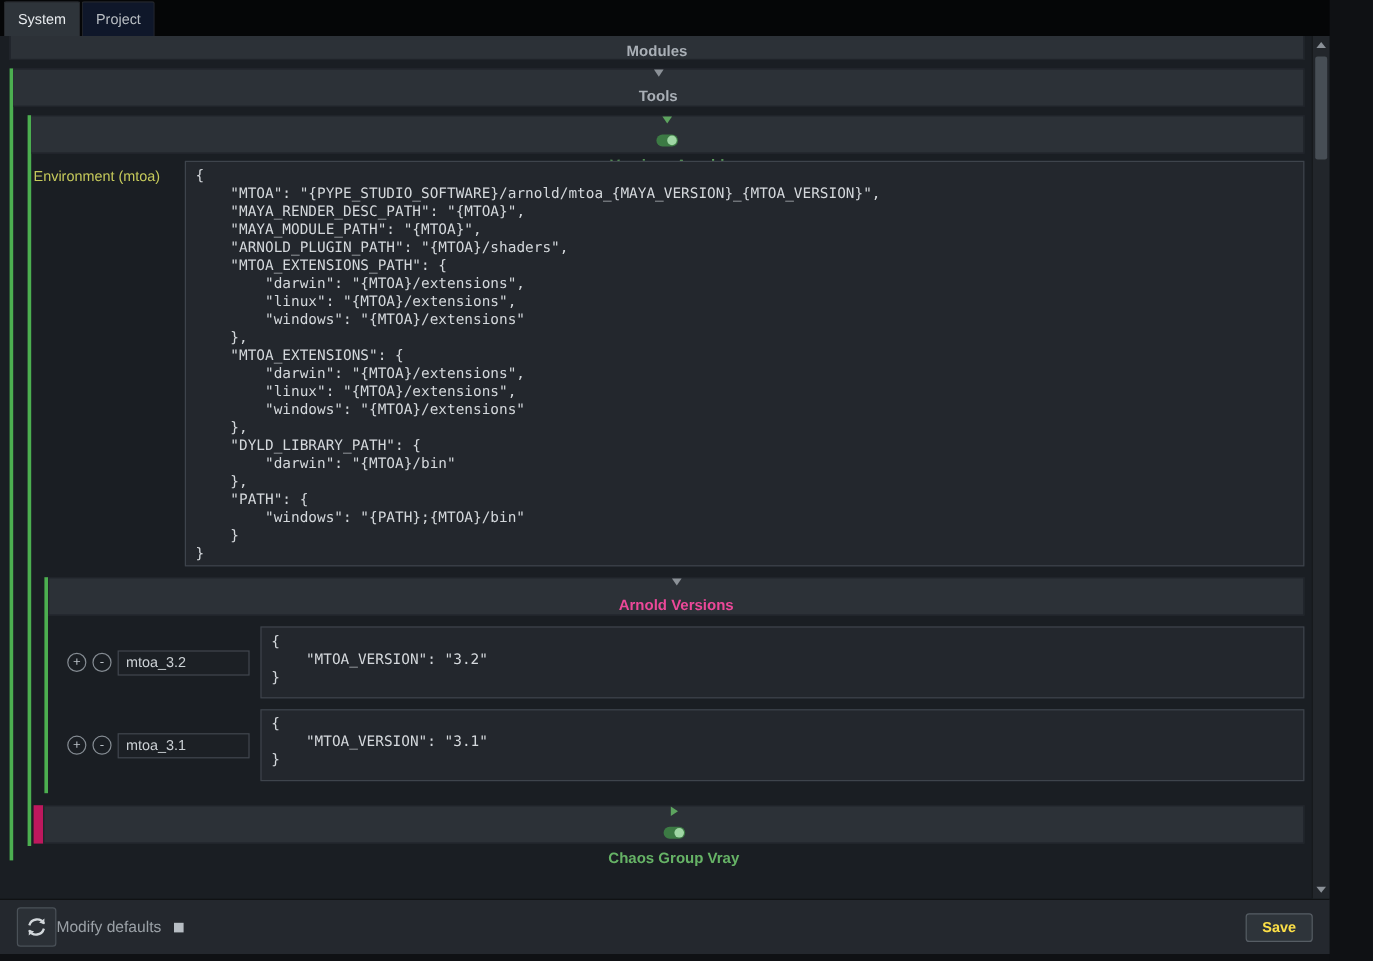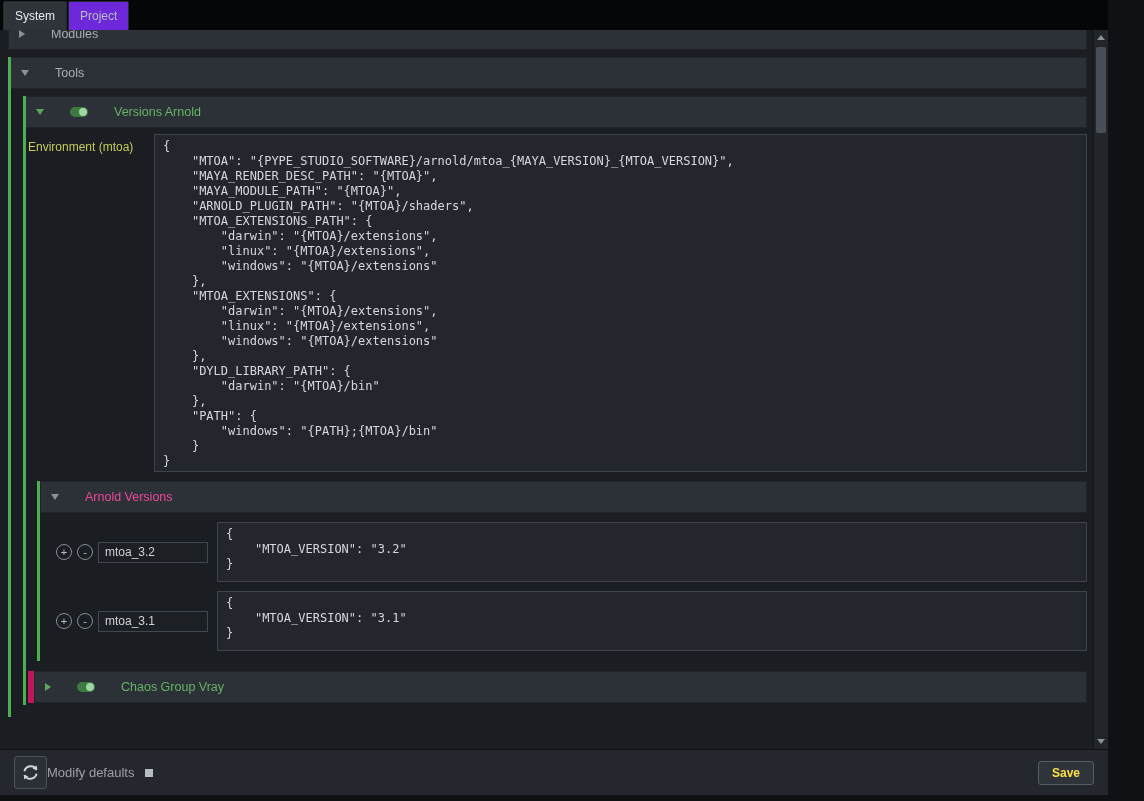--- a/index.html
+++ b/index.html
@@ -7,33 +7,33 @@
   body {
     background: #0f1114;
     font-family: "Liberation Sans", sans-serif;
     overflow: hidden;
   }
   .window { width: 1108px; height: 801px; display: flex; flex-direction: column; background: #0f1114; }
 
   
   .tabbar { height: 30px; background: #050607; display: flex; align-items: flex-end; padding-left: 3px; gap: 1px; flex: 0 0 auto; }
   .tab {
-    padding: 7px 11px; font-size: 12px; color: #b9bec3; background: #6d28d9;
+    padding: 7px 11px; font-size: 12px; color: #b9bec3; background: #0f172a;
     border: 1px solid #26292d; border-bottom: none; border-radius: 2px 2px 0 0; cursor: default;
   }
   .tab.active { background: #2e343a; color: #e8ebee; }
 
   
   .content { flex: 1 1 auto; display: flex; overflow: hidden; background: #1a1e23; }
   .scroll-area { flex: 1; overflow: hidden; padding: 0 6px 0 8px; }
 
   .hdr {
-    display: flex; align-items: center; gap: 26px; height: 32px;
+    display: flex; align-items: center; gap: 9px; height: 32px;
     background: #2c3137; border: 1px solid #20242a; padding: 0 10px;
-    font-size: 12.5px; font-weight: normal; color: #a9afb6; cursor: default;
+    font-size: 12.5px; font-weight: bold; color: #a9afb6; cursor: default; flex-direction: column;
   }
   .gap8 { margin-top: 8px; }
   .cut-top { margin-top: -12px; }
 
   .section-wrap { border-left: 3px solid #4caf50; margin-top: 7px; }
   .section-wrap > .hdr { border-left: none; }
   .tools-body { padding: 0 0 12px 12px; }
   .arnold-body { padding: 0 0 2px 2px; }
 
   .tool-label { color: #66b366; }
@@ -67,21 +67,21 @@
     color: #bcc2c8; font-size: 11px; line-height: 13px; text-align: center; padding: 0; cursor: pointer;
     font-family: "Liberation Sans", sans-serif; flex: 0 0 auto;
   }
   .key-input {
     width: 110px; height: 21px; background: #1c2025; border: 1px solid #41474f;
     color: #ccd1d5; font-size: 12px; padding: 2px 6px; outline: none; flex: 0 0 auto;
     font-family: "Liberation Sans", sans-serif;
   }
   .ver-editor { height: 60px; margin-left: 4px; }
 
-  .vray-wrap { margin-top: 10px; border-left: 6px solid #be185d; }
+  .vray-wrap { margin-top: 10px; border-left: 8px solid #be185d; }
 
   
   .scrollbar { flex: 0 0 15px; background: #22262b; border-left: 1px solid #14171a; position: relative; }
   .sb-btn { position: absolute; left: 0; width: 100%; height: 15px; display: flex; align-items: center; justify-content: center; cursor: pointer; }
   .sb-up { top: 0; } .sb-down { bottom: 0; }
   .sb-tri-up { width: 0; height: 0; border-bottom: 5px solid #8a9097; border-left: 4px solid transparent; border-right: 4px solid transparent; }
   .sb-tri-down { width: 0; height: 0; border-top: 5px solid #8a9097; border-left: 4px solid transparent; border-right: 4px solid transparent; }
   .sb-thumb { position: absolute; left: 2px; right: 2px; top: 17px; height: 86px; background: #474e55; border-radius: 2px; cursor: pointer; }
 
   

